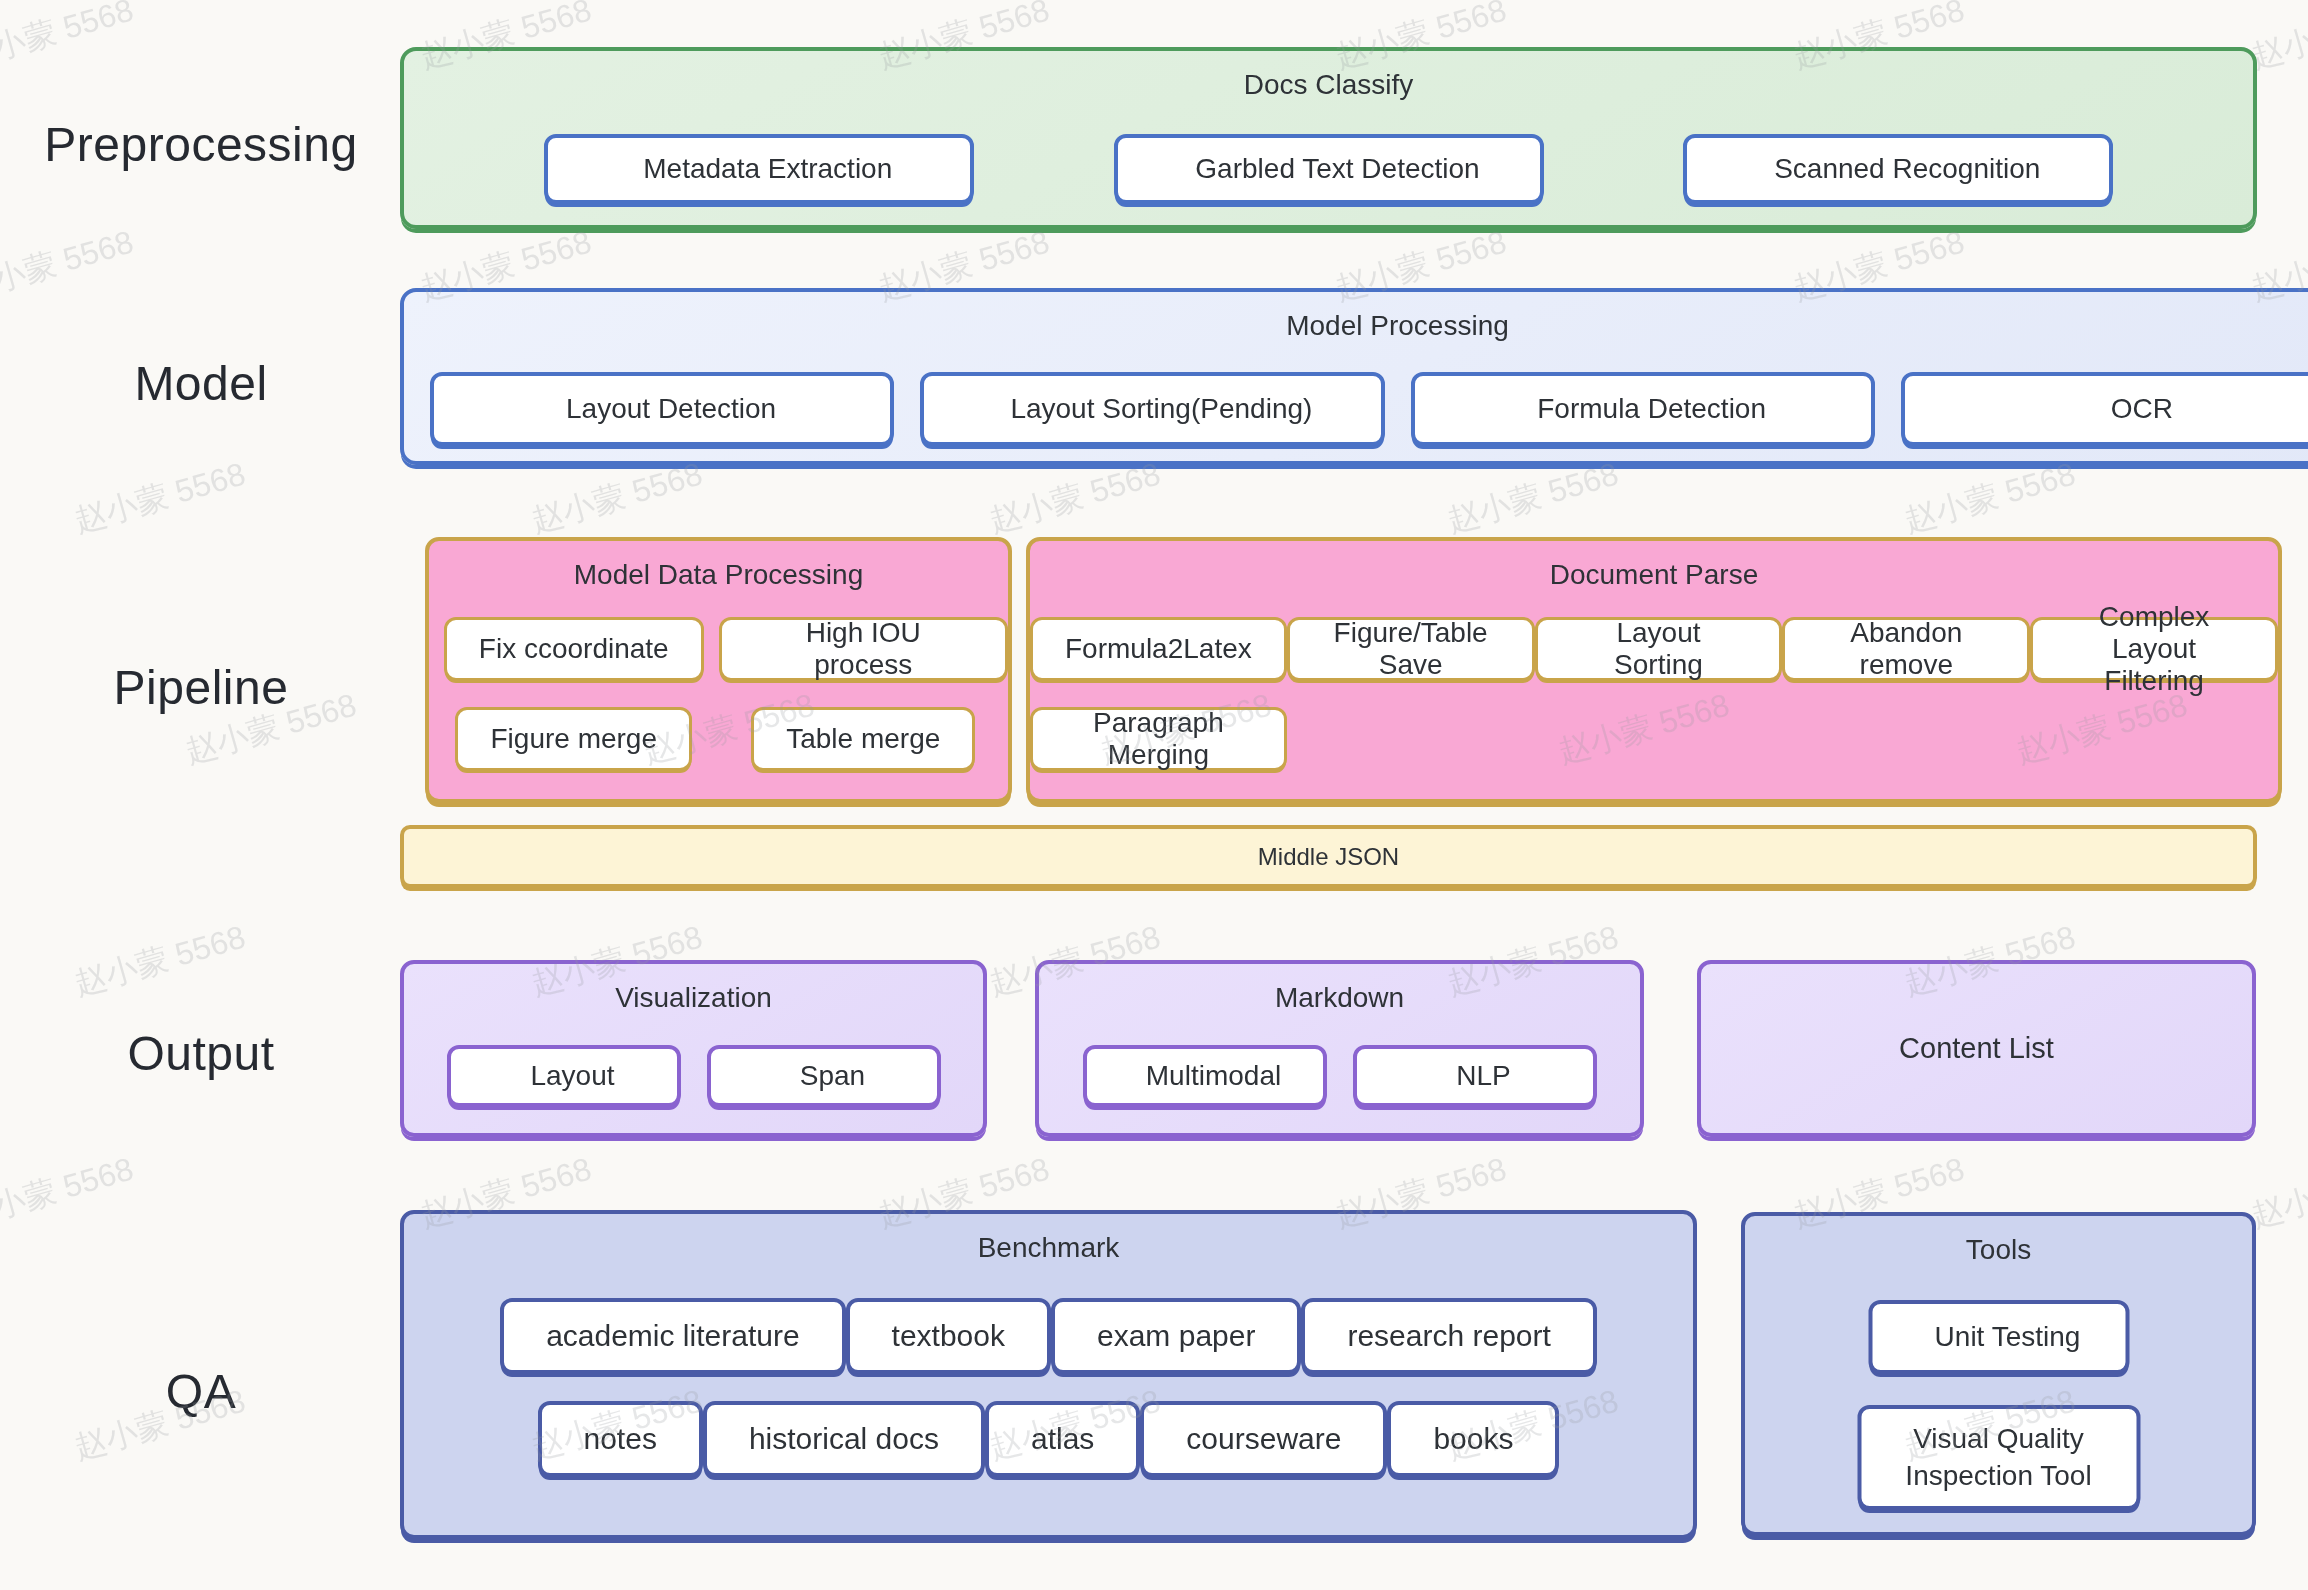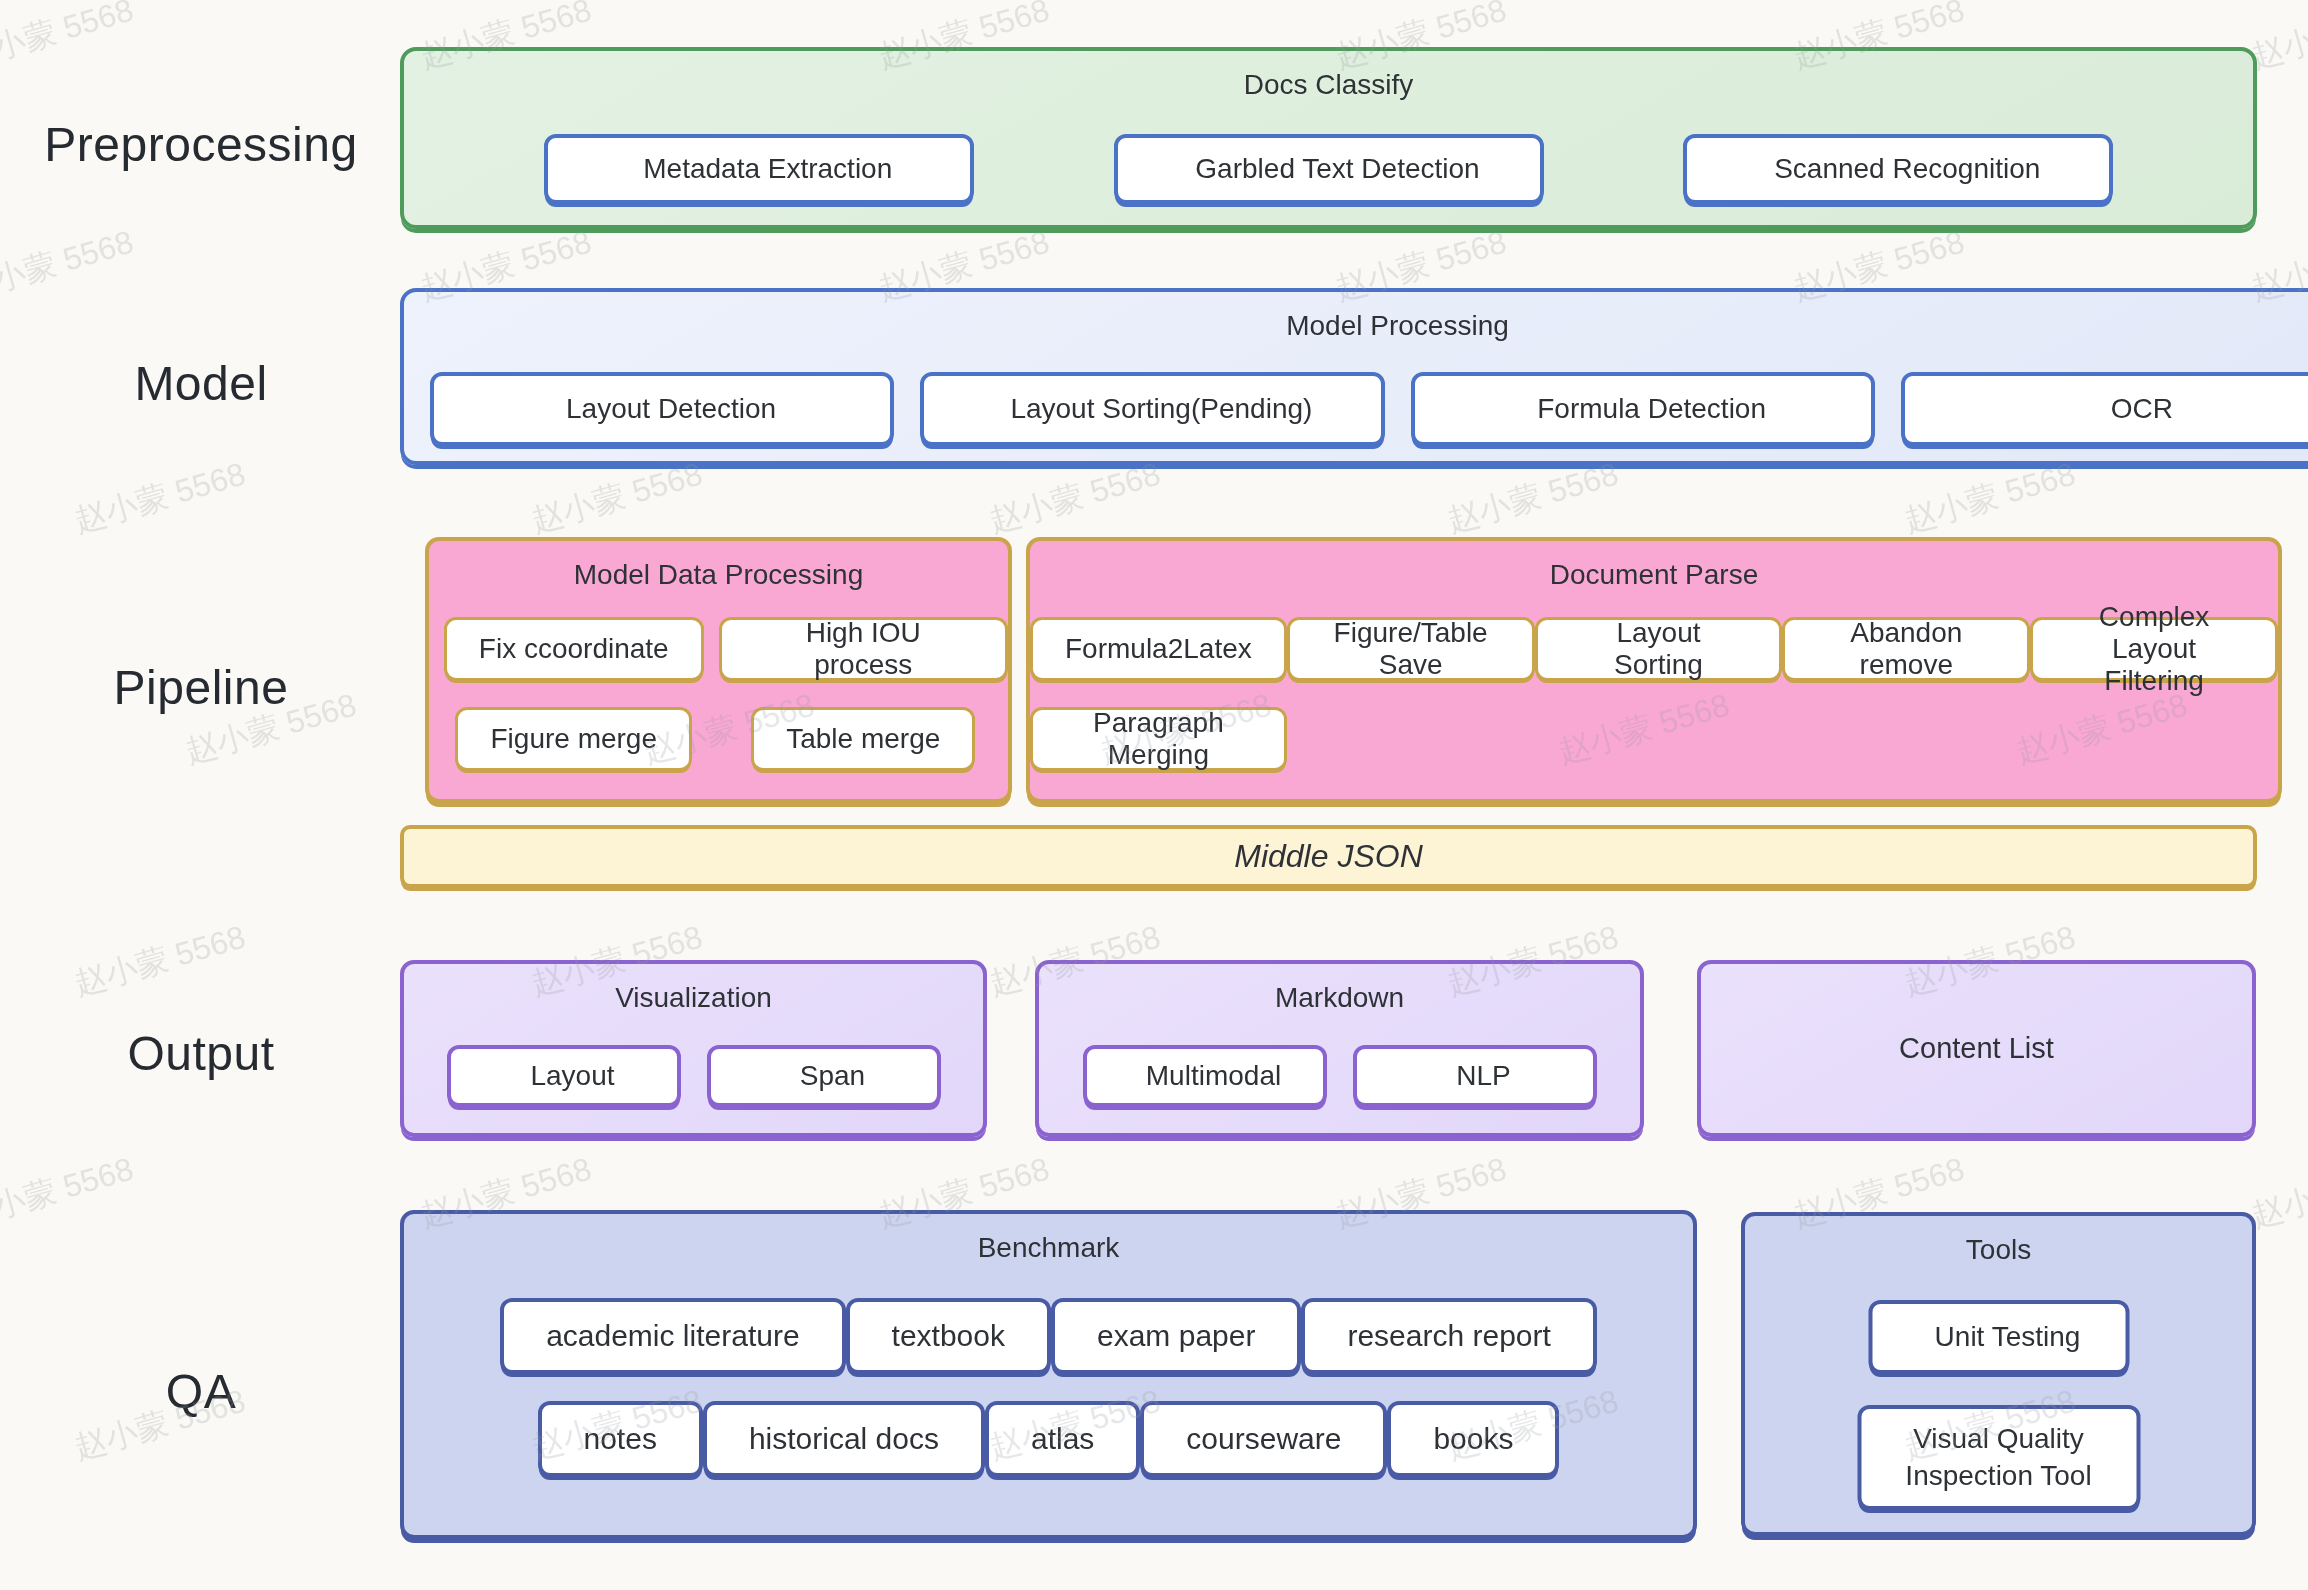--- a/index.html
+++ b/index.html
@@ -58,21 +58,21 @@
   .blue-row{top:80px;padding:0 26px;gap:26px;}
   .blue-row .node{flex:1;height:74px;}
 
   
   .gold-grid{position:absolute;left:0;right:0;top:76px;display:grid;row-gap:26px;justify-items:center;}
   .grid-2{grid-template-columns:1fr 1fr;}
   .grid-3{grid-template-columns:1fr 1fr 1fr 1fr 1fr;}
   .gold-grid .node{height:64px;padding:0 32px;}
 
   
-  .bar-title{height:100%;display:flex;align-items:center;justify-content:center;font-size:32px;font-style:italic;}
+  .bar-title{height:100%;display:flex;align-items:center;justify-content:center;font-size:24px;}
 
   
   .purple-row{top:81px;justify-content:center;gap:26px;}
   .purple-row .node{height:62px;}
   .w-235{width:234px;} .w-245{width:244px;}
   .center-fill{position:absolute;inset:0;display:flex;align-items:center;justify-content:center;font-size:29px;}
 
   
   .bench-row{justify-content:center;}
   .bench-row .node{height:76px;font-size:30px;padding:0 42px;}

